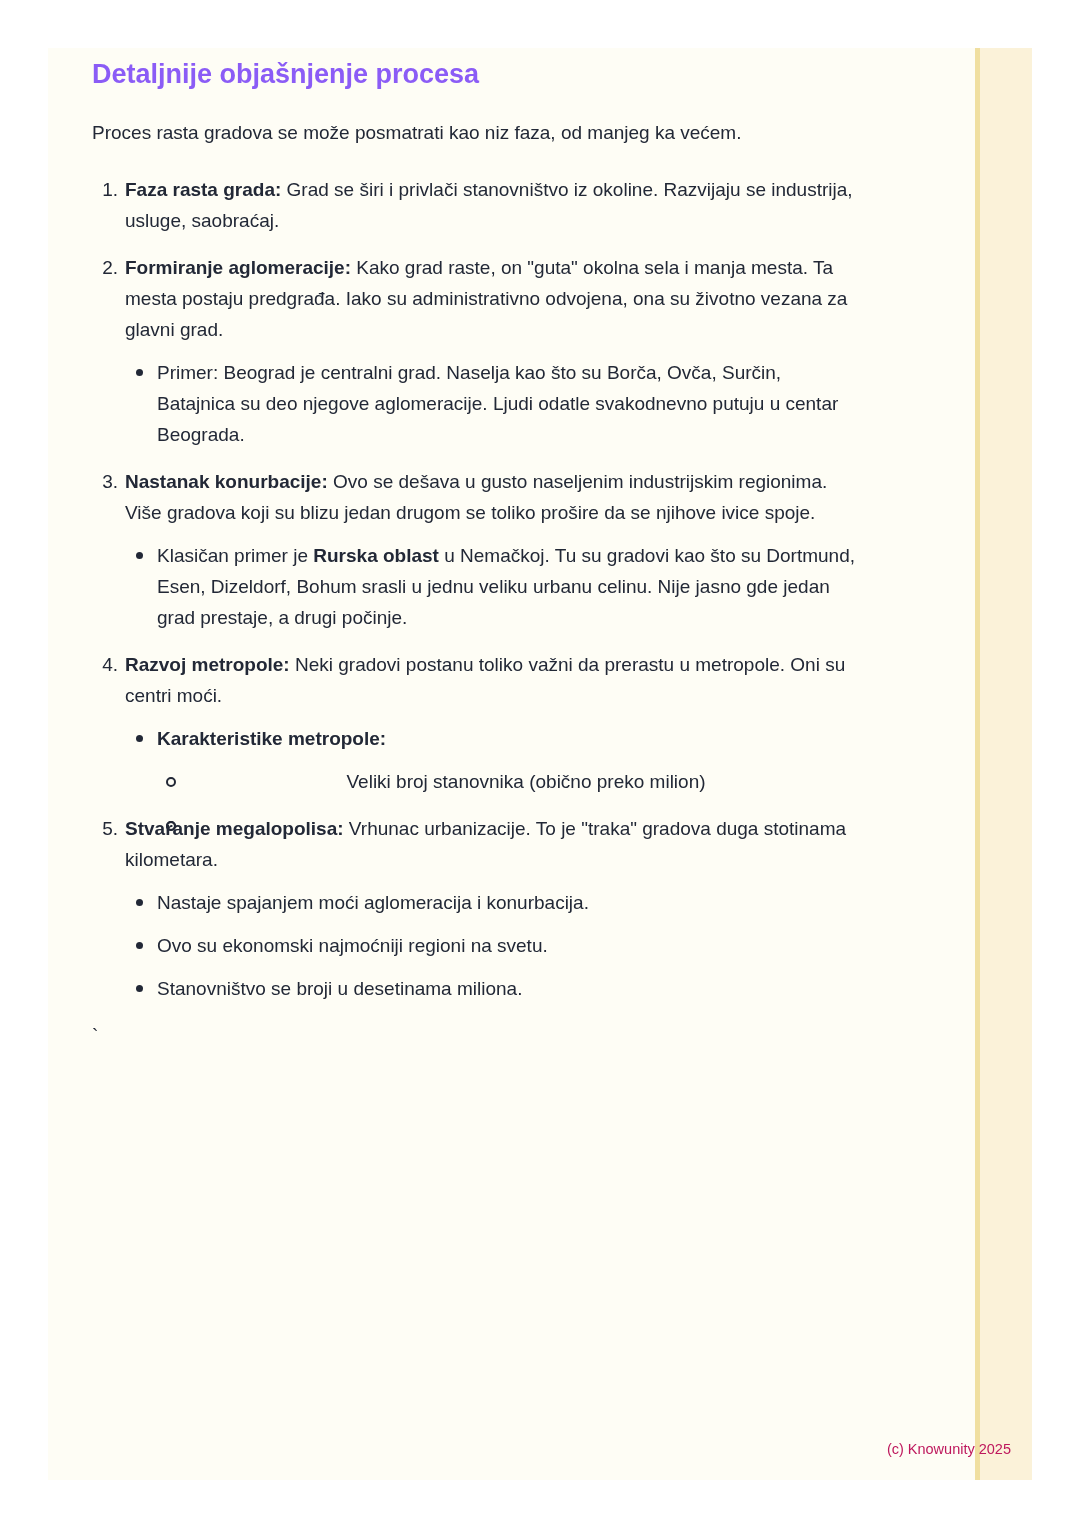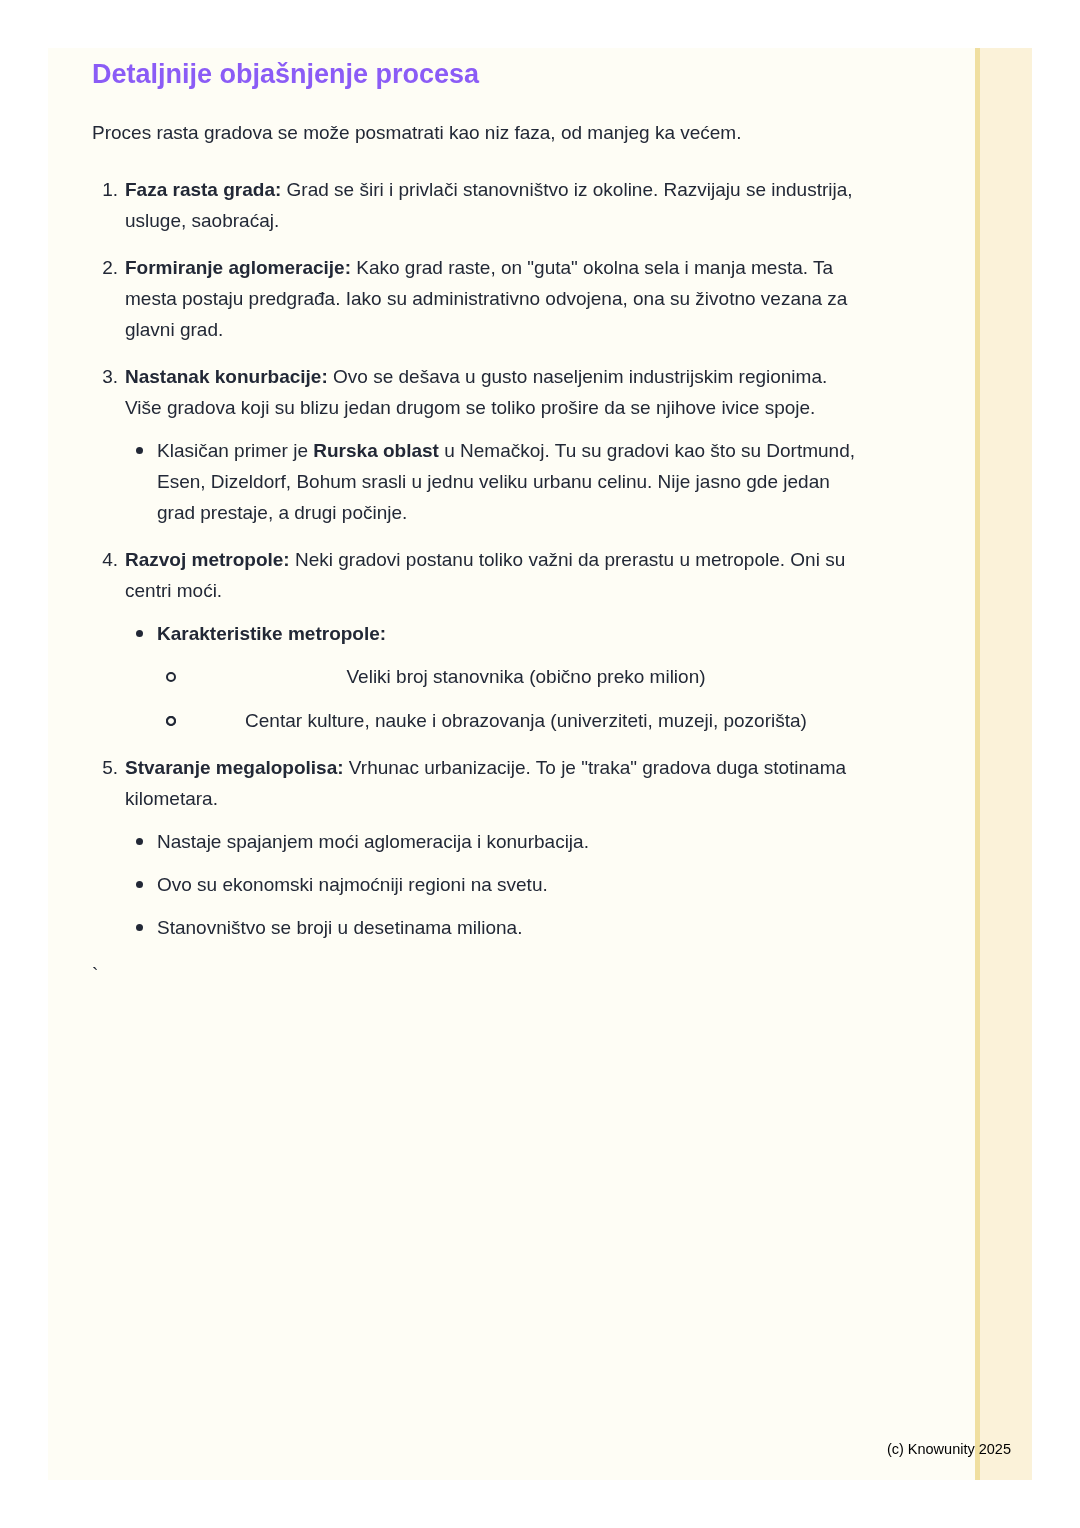--- a/index.html
+++ b/index.html
@@ -119,40 +119,45 @@
   <div class="content">
     <h1 style="color: #8b5cf6;">Detaljnije objašnjenje procesa</h1>
     <p class="intro">Proces rasta gradova se može posmatrati kao niz faza, od manjeg ka većem.</p>
     <ol class="items" id="items">
         <li class="item">
           <span class="num">1.</span>
           <div class="itext"><span class="b">Faza rasta grada:</span><span> Grad se širi i privlači stanovništvo iz okoline. Razvijaju se industrija, usluge, saobraćaj.</span></div>
         </li>
         <li class="item">
           <span class="num">2.</span>
-          <div class="itext"><span class="b">Formiranje aglomeracije:</span><span> Kako grad raste, on "guta" okolna sela i manja mesta. Ta mesta postaju predgrađa. Iako su administrativno odvojena, ona su životno vezana za glavni grad.</span></div>
+          <div class="itext"><span class="b">Formiranje aglomeracije:</span><span> Kako grad raste, on "guta" okolna sela i manja mesta. Ta mesta postaju predgrađa. Iako su administrativno odvojena, ona su životno vezana za glavni grad.</span><ul class="b1">
+              <li class="b1i">
+                <span class="m1"></span>
+                <div><span>Primer: Beograd je centralni grad. Naselja kao što su Borča, Ovča, Surčin, Batajnica su deo njegove aglomeracije. Ljudi odatle svakodnevno putuju u centar Beograda.</span></div>
+              </li>
+            </ul></div>
         </li>
         <li class="item">
           <span class="num">3.</span>
           <div class="itext"><span class="b">Nastanak konurbacije:</span><span> Ovo se dešava u gusto naseljenim industrijskim regionima. Više gradova koji su blizu jedan drugom se toliko prošire da se njihove ivice spoje.</span><ul class="b1">
               <li class="b1i">
                 <span class="m1"></span>
                 <div><span>Klasičan primer je </span><span class="b">Rurska oblast</span><span> u Nemačkoj. Tu su gradovi kao što su Dortmund, Esen, Dizeldorf, Bohum srasli u jednu veliku urbanu celinu. Nije jasno gde jedan grad prestaje, a drugi počinje.</span></div>
               </li>
             </ul></div>
         </li>
         <li class="item">
           <span class="num">4.</span>
           <div class="itext"><span class="b">Razvoj metropole:</span><span> Neki gradovi postanu toliko važni da prerastu u metropole. Oni su centri moći.</span><ul class="b1">
               <li class="b1i">
                 <span class="m1"></span>
                 <div><span class="b">Karakteristike metropole:</span><ul class="b2">
                     <li class="b2i"><span class="m2"></span><span>Veliki broj stanovnika (obično preko milion)</span></li>
                     <li class="b2i"><span class="m2"></span></li>
-                    <li class="b2i"><span class="m2"></span><span>Centar kulture, nauke i obrazovanja (univerziteti, muzeji, pozorišta)</span></li>
+                    <li class="b2i"><span class="m2"></span></li>
                   </ul></div>
               </li>
             </ul></div>
         </li>
         <li class="item">
           <span class="num">5.</span>
           <div class="itext"><span class="b">Stvaranje megalopolisa:</span><span> Vrhunac urbanizacije. To je "traka" gradova duga stotinama kilometara.</span><ul class="b1">
               <li class="b1i">
                 <span class="m1"></span>
                 <div><span>Nastaje spajanjem moći aglomeracija i konurbacija.</span></div>
@@ -163,14 +168,14 @@
               </li>
               <li class="b1i">
                 <span class="m1"></span>
                 <div><span>Stanovništvo se broji u desetinama miliona.</span></div>
               </li>
             </ul></div>
         </li>
       </ol>
     <div class="stray">`</div>
   </div>
-  <div class="footer" style="color: #000000;">(c) Knowunity 2025</div>
+  <div class="footer" style="color: #be185d;">(c) Knowunity 2025</div>
 </div>
 
 </body></html>

